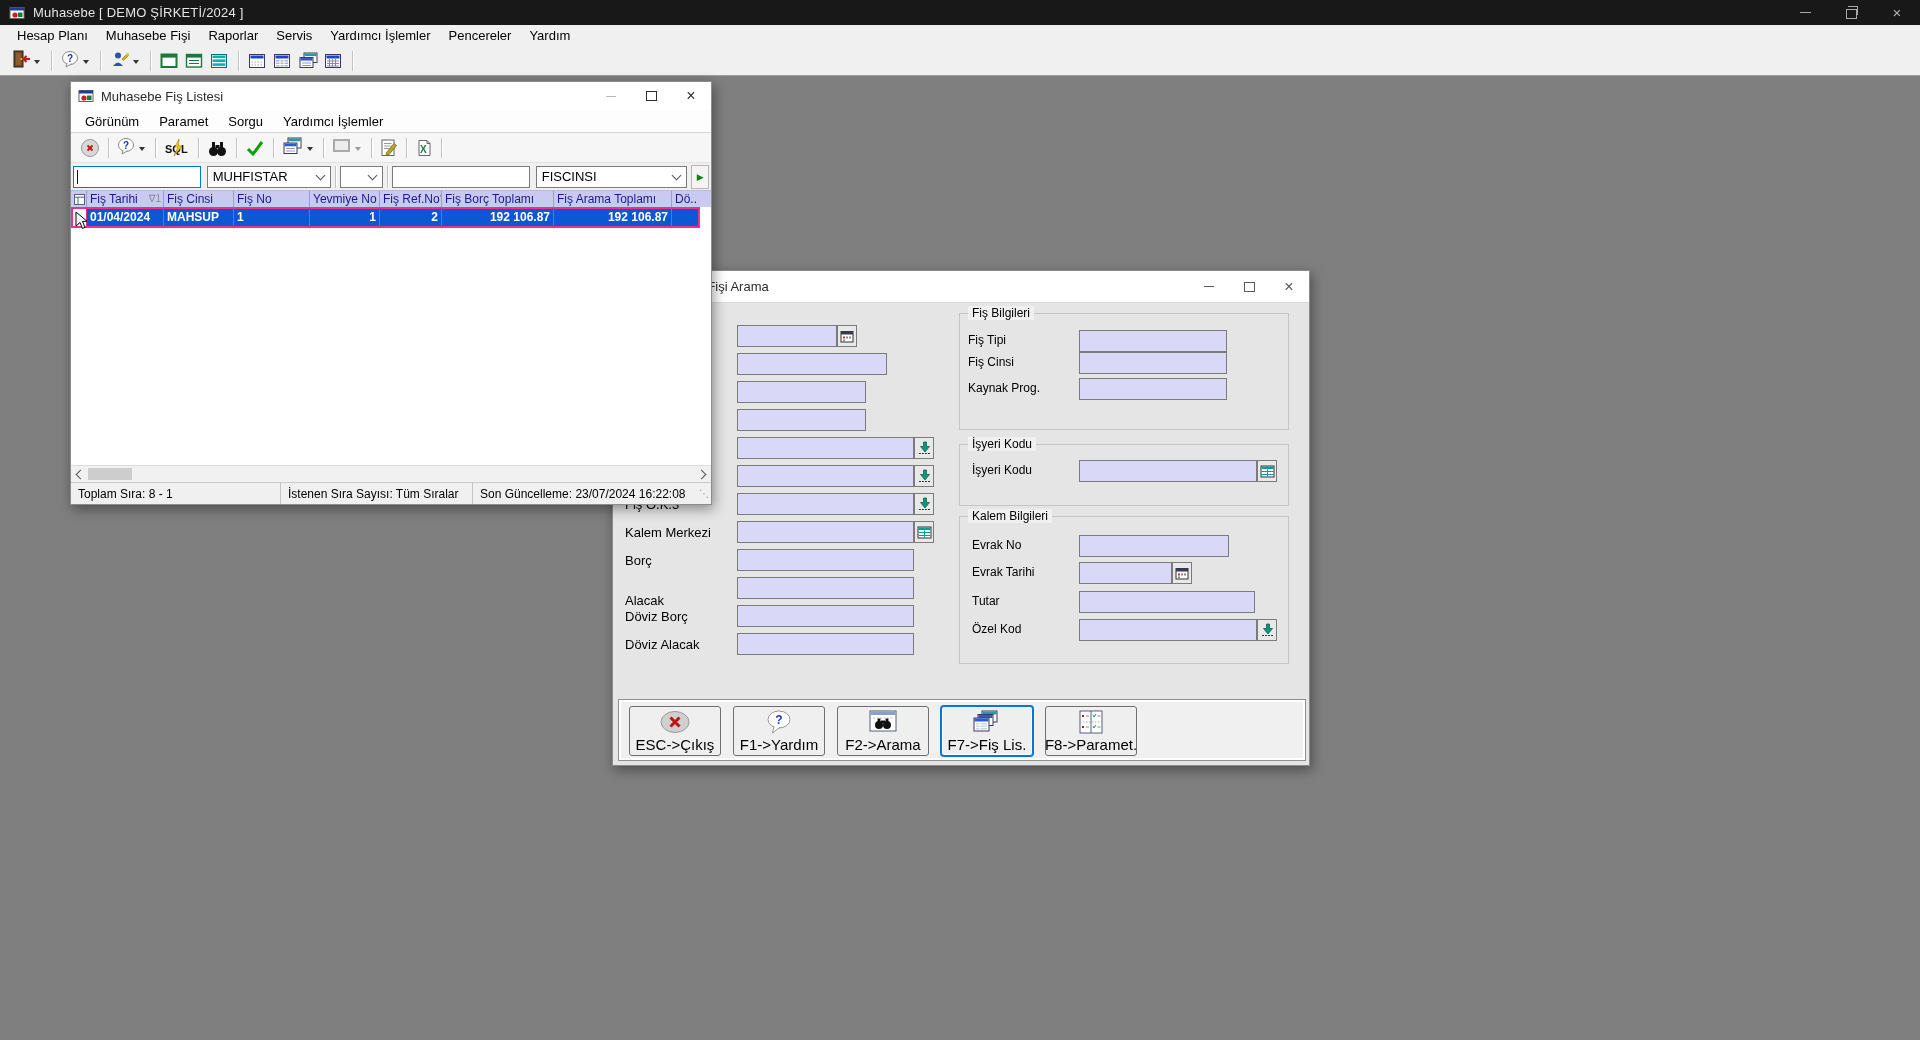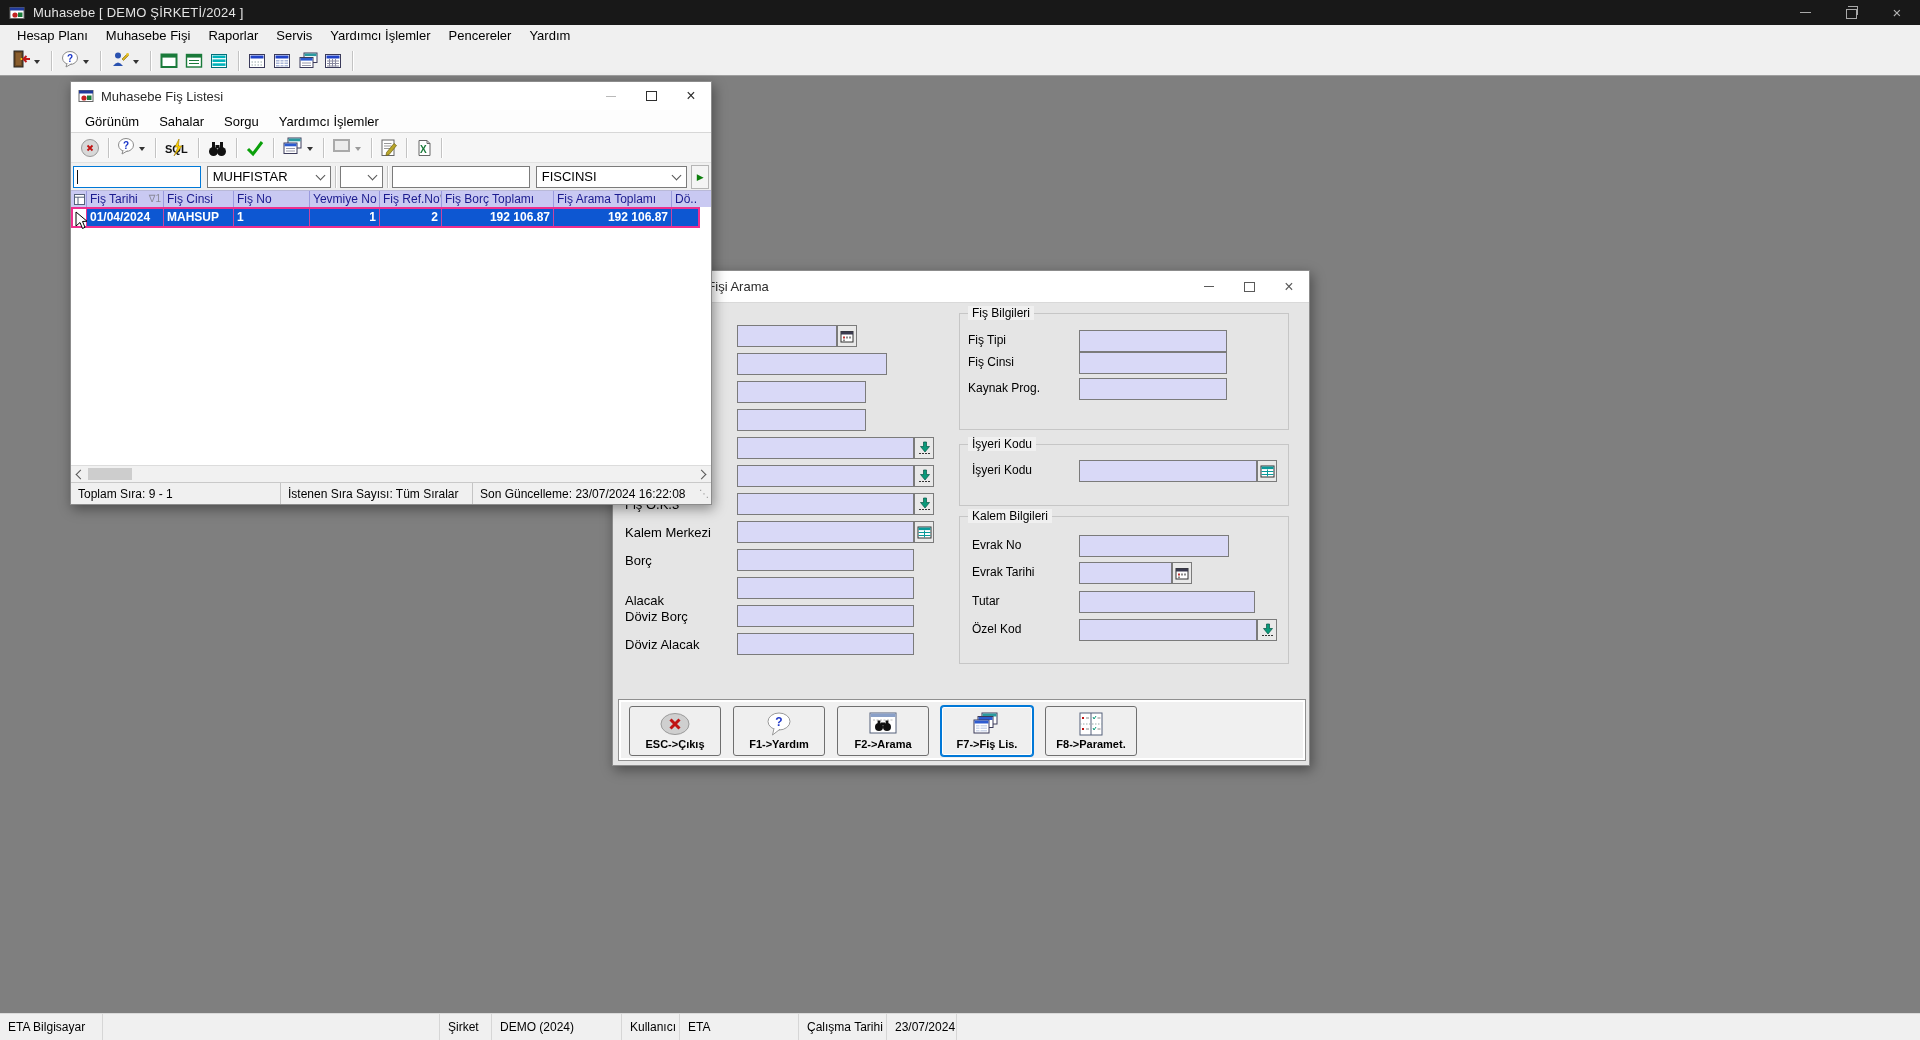--- a/index.html
+++ b/index.html
@@ -101,21 +101,21 @@
       border:1px solid #7b7b7b;display:flex;align-items:center;justify-content:center}
   .slabel{position:absolute;font-size:13px;white-space:nowrap}
   .grp{position:absolute;left:346px;width:330px;border:1px solid #c6c6c6;box-sizing:border-box}
   .grp-t{position:absolute;top:-8px;left:8px;background:#f0f0f0;padding:0 4px;font-size:12px;white-space:nowrap}
   .glabel{position:absolute;font-size:12px;white-space:nowrap}
   .btnpanel{position:absolute;left:5px;top:428px;width:688px;height:62px;background:#f0f0f0;
       border:1px solid #8f8f8f;box-shadow:inset 0 0 0 2px #fff;box-sizing:border-box}
   .bigbtn{position:absolute;top:6px;width:92px;height:50px;background:#efefef;border:1px solid #6f6f6f;
       border-radius:3px;display:flex;flex-direction:column;align-items:center;justify-content:center;
       gap:2px;box-sizing:border-box}
-  .bigbtn .blabel{font-size:11px;font-weight:bold;white-space:nowrap}
+  .bigbtn .blabel{font-size:15px;font-weight:normal;white-space:nowrap}
   .bigbtn.focus{border:1px solid #0078d7;box-shadow:0 0 0 1px #0078d7, inset 0 0 0 1px #fff}
 
   .cursor{position:absolute;z-index:50}
 </style>
 </head>
 <body>
 
 <div class="screen">
 
   <div class="mtb">
@@ -470,21 +470,21 @@
             <span class="maxi-d"></span>
           </span>
         <span class="cbtn">
             <span class="close-d">×</span>
           </span>
       </span>
     </div>
 
     <div class="lmenu">
       <span class="mi">Görünüm</span>
-      <span class="mi">Sahalar</span>
+      <span class="mi">Paramet</span>
       <span class="mi">Sorgu</span>
       <span class="mi">Yardımcı İşlemler</span>
     </div>
 
     <div class="ltool">
       <span class="tbtn">
           <svg width="20" height="20">
             <circle cx="10" cy="10" r="8.5" fill="#d8d8d8" stroke="#9a9a9a"></circle>
             <path d="M7.5 7.5 L12.5 12.5 M12.5 7.5 L7.5 12.5" stroke="#c01414" stroke-width="1.8"></path>
           </svg>
@@ -644,32 +644,21 @@
       <span class="sarr" style="left:0">
           <span class="chv" style="transform:rotate(135deg);margin:0 0 0 3px"></span>
         </span>
       <span class="thumb"></span>
       <span class="sarr" style="right:0">
           <span class="chv" style="transform:rotate(-45deg);margin:0 3px 0 0"></span>
         </span>
     </div>
 
     <div class="lsb">
-      <span class="seg" style="width:210px">Toplam Sıra: 9 - 1</span>
+      <span class="seg" style="width:210px">Toplam Sıra: 8 - 1</span>
       <span class="seg" style="width:192px">İstenen Sıra Sayısı: Tüm Sıralar</span>
       <span class="seg" style="flex:1;border-right:none">Son Güncelleme: 23/07/2024 16:22:08</span>
       <span class="grip">⋱</span>
     </div>
   </div>
 
-  <div class="msb">
-    <span class="seg" style="width:103px">ETA Bilgisayar</span>
-    <span class="seg" style="width:337px"></span>
-    <span class="seg" style="width:52px">Şirket</span>
-    <span class="seg" style="width:130px">DEMO (2024)</span>
-    <span class="seg" style="width:58px">Kullanıcı</span>
-    <span class="seg" style="width:119px">ETA</span>
-    <span class="seg" style="width:88px">Çalışma Tarihi</span>
-    <span class="seg" style="width:70px">23/07/2024</span>
-    <span class="seg" style="flex:1;border-right:none"></span>
-  </div>
 
 </div>
 
 </body></html>

